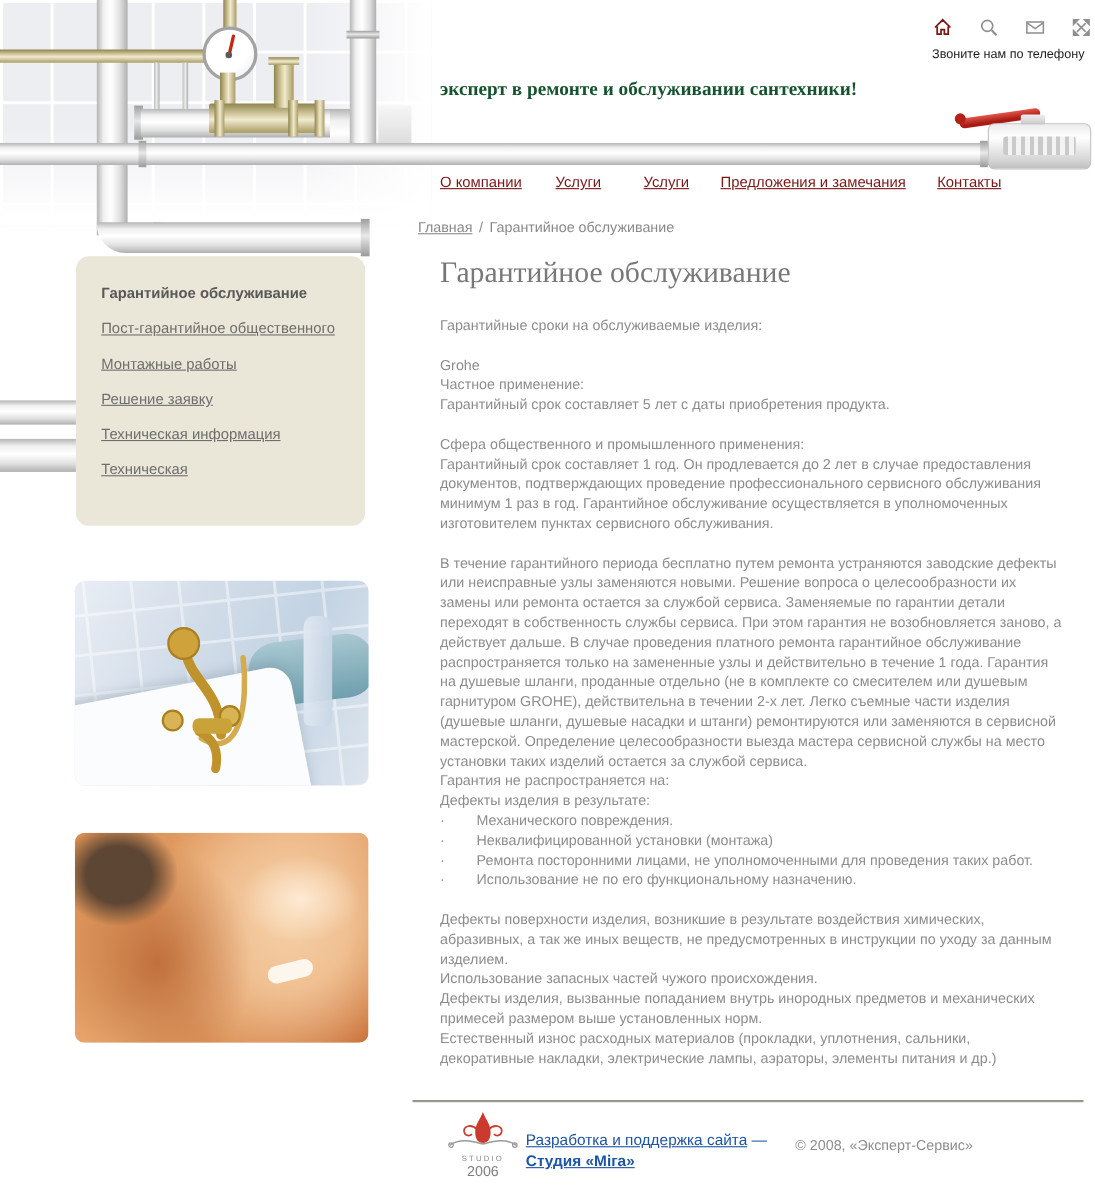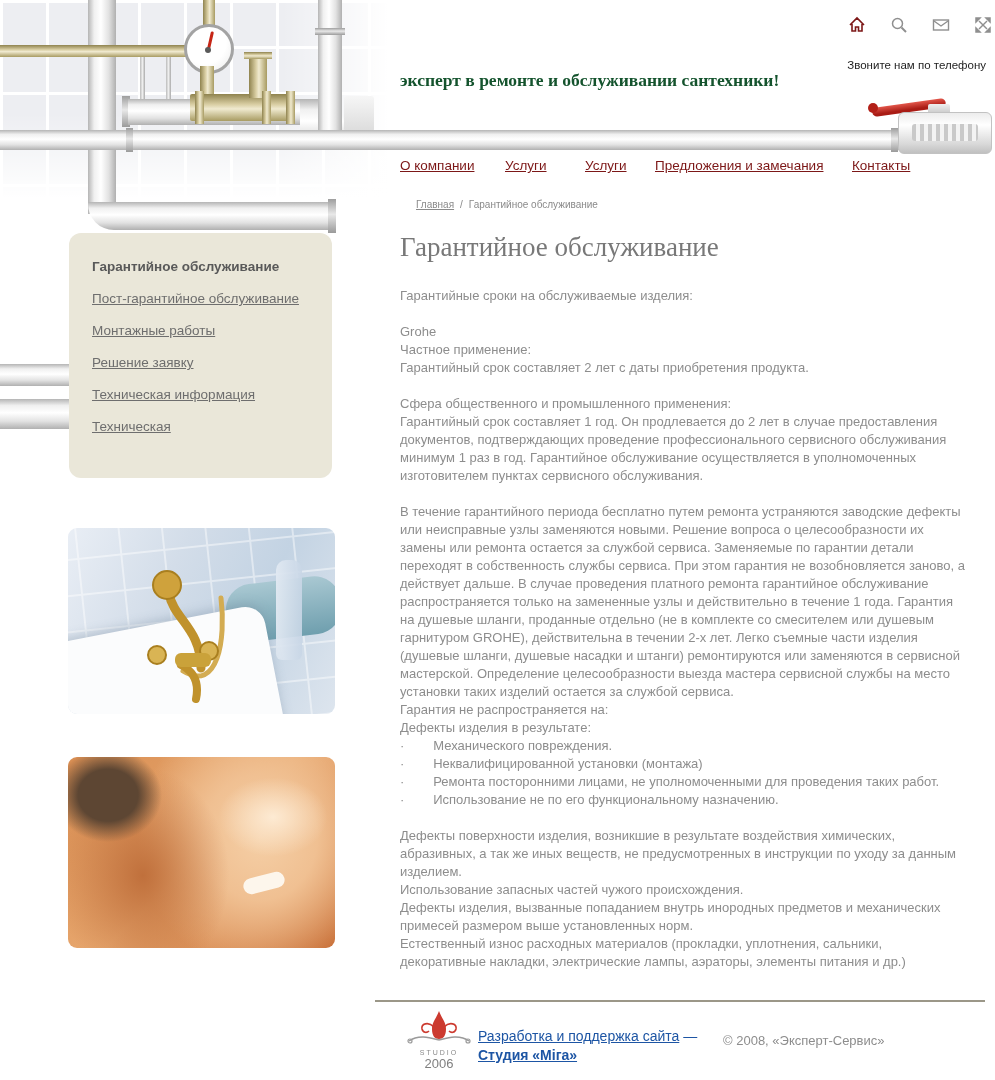--- a/index.html
+++ b/index.html
@@ -34,29 +34,29 @@
   .valve-tip{left:868px;top:103px;width:10px;height:10px;border-radius:50%;background:#b32018;}
 
   
   .logo{position:absolute;left:398px;top:6px;font-family:"Liberation Serif",serif;
         font-size:51px;color:#7c1717;letter-spacing:-1px;line-height:1.1;cursor:pointer;}
   .tagline{position:absolute;left:400px;top:70px;font-family:"Liberation Serif",serif;
         font-weight:bold;font-size:17.5px;color:#14532d;}
   .top-icons{position:absolute;left:848px;top:16px;display:flex;gap:24px;align-items:center;}
   .top-icons span{display:inline-block;width:18px;height:18px;cursor:pointer;}
   .call-label{position:absolute;left:790px;top:44px;width:196px;text-align:right;
-        font-size:11.5px;color:#1d1d1d;margin-top:15px;}
+        font-size:11.5px;color:#1d1d1d;}
   .phone{position:absolute;right:10px;top:56px;display:flex;align-items:baseline;gap:9px;}
   .phone .area{font-size:25px;color:#5f5f5f;}
   .phone .num{font-size:31px;color:#7c1717;}
 
   
   .nav a{position:absolute;top:158px;font-size:13.5px;color:#7c1717;text-decoration:underline;cursor:pointer;white-space:nowrap;}
   .nav a.n0{left:400px}.nav a.n1{left:505px}.nav a.n2{left:585px}.nav a.n3{left:655px}.nav a.n4{left:852px}
-  .crumbs{position:absolute;left:416px;top:199px;font-size:10px;color:#8a8a8a;}
+  .crumbs{position:absolute;left:380px;top:199px;font-size:13px;color:#8a8a8a;}
   .crumbs a{color:#8a8a8a;text-decoration:underline;cursor:pointer;}
   .crumbs .sep{margin:0 6px;}
 
   
   .menu-box{position:absolute;left:69px;top:233px;width:263px;height:245px;background:#eae7d9;
         border-radius:12px;z-index:2;box-sizing:border-box;padding:26px 18px 0 23px;}
   .menu-title{font-size:13.5px;font-weight:bold;color:#595959;margin-bottom:17px;}
   .menu-box a{display:block;font-size:13.5px;color:#6e6e6e;text-decoration:underline;margin-bottom:17px;cursor:pointer;}
 
   .photo{position:absolute;left:68px;width:267px;border-radius:9px;overflow:hidden;z-index:2;}
@@ -195,21 +195,21 @@
     <a class="n3">Предложения и замечания</a>
     <a class="n4">Контакты</a>
   </div>
 
   <div class="crumbs">
     <a>Главная</a><span class="sep">/</span><span>Гарантийное обслуживание</span>
   </div>
 
   <div class="menu-box">
     <div class="menu-title">Гарантийное обслуживание</div>
-    <a>Пост-гарантийное обслуживание</a>
+    <a>Пост-гарантийное общественного</a>
     <a>Монтажные работы</a>
     <a>Решение заявку</a>
     <a>Техническая информация</a>
     <a>Техническая</a>
   </div>
 
   <div class="photo photo1">
     <div class="grid"></div>
     <div class="towel"></div>
     <div class="bottle"></div>
@@ -227,21 +227,21 @@
   <div class="photo photo2">
     <div class="glow"></div>
     <div class="smile"></div>
   </div>
 
   <div class="content">
     <h1>Гарантийное обслуживание</h1>
     <p>Гарантийные сроки на обслуживаемые изделия:</p>
     <p>Grohe
 Частное применение:
-Гарантийный срок составляет 2 лет с даты приобретения продукта.</p>
+Гарантийный срок составляет 5 лет с даты приобретения продукта.</p>
     <p>Сфера общественного и промышленного применения:
 Гарантийный срок составляет 1 год. Он продлевается до 2 лет в случае предоставления документов, подтверждающих проведение профессионального сервисного обслуживания минимум 1 раз в год. Гарантийное обслуживание осуществляется в уполномоченных изготовителем пунктах сервисного обслуживания.</p>
     <p>В течение гарантийного периода бесплатно путем ремонта устраняются заводские дефекты или неисправные узлы заменяются новыми. Решение вопроса о целесообразности их замены или ремонта остается за службой сервиса. Заменяемые по гарантии детали переходят в собственность службы сервиса. При этом гарантия не возобновляется заново, а действует дальше. В случае проведения платного ремонта гарантийное обслуживание распространяется только на замененные узлы и действительно в течение 1 года. Гарантия на душевые шланги, проданные отдельно (не в комплекте со смесителем или душевым гарнитуром GROHE), действительна в течении 2-х лет. Легко съемные части изделия (душевые шланги, душевые насадки и штанги) ремонтируются или заменяются в сервисной мастерской. Определение целесообразности выезда мастера сервисной службы на место установки таких изделий остается за службой сервиса.
 Гарантия не распространяется на:
 Дефекты изделия в результате:
 ·        Механического повреждения.
 ·        Неквалифицированной установки (монтажа)
 ·        Ремонта посторонними лицами, не уполномоченными для проведения таких работ.
 ·        Использование не по его функциональному назначению.</p>
     <p>Дефекты поверхности изделия, возникшие в результате воздействия химических, абразивных, а так же иных веществ, не предусмотренных в инструкции по уходу за данным изделием.

